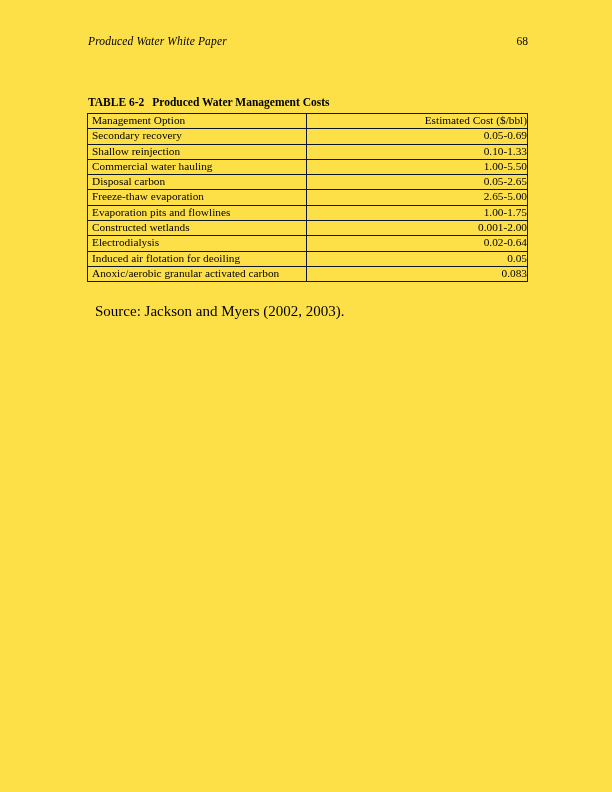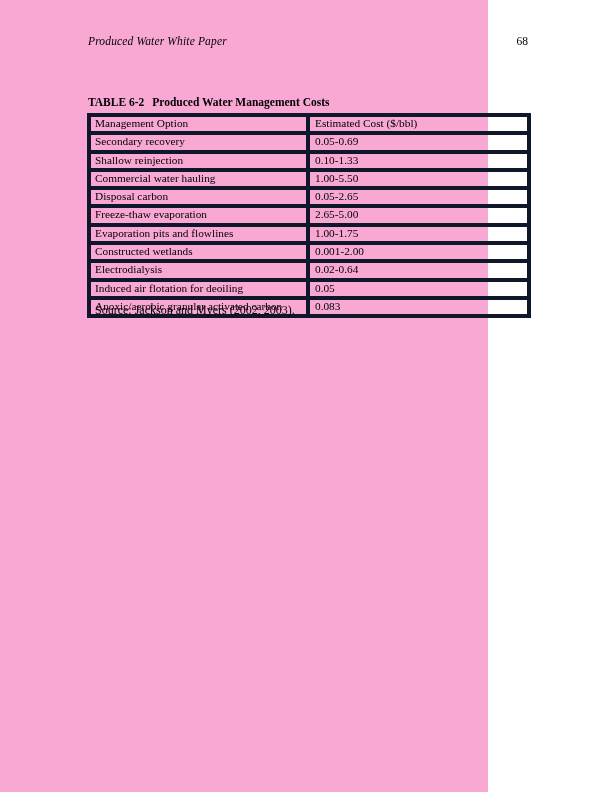--- a/index.html
+++ b/index.html
@@ -11,23 +11,23 @@
     width: 612px;
     height: 792px;
     position: relative;
     font-family: "Liberation Serif", serif;
     color: #000000;
     overflow: hidden;
   }
   .page {
     position: absolute;
     left: 0; top: 0;
-    width: 488px;
+    width: 612px;
     height: 792px;
-    background: #f9a8d4;
+    background: #fde047;
   }
   
   .running-head {
     position: absolute;
     left: 88px;
     top: 35px;
     width: 440px;
     height: 16px;
     display: flex;
     justify-content: space-between;
@@ -64,40 +64,41 @@
     top: 113px;
     width: 440px;
     border-collapse: collapse;
     table-layout: fixed;
     font-size: 11.3px;
   }
   .data-table col.c-option { width: 219px; }
   .data-table col.c-cost   { width: 221px; }
   .data-table td,
   .data-table th {
-    border: 4px solid #0f172a;
+    border: 1px solid #0f172a;
     padding: 0px 0px 1px 4px;
     height: 13.3px;
     line-height: 13.3px;
     text-align: left;
     font-weight: normal;
     vertical-align: middle;
     overflow: hidden;
     white-space: nowrap;
   }
   .data-table td.cost,
   .data-table th.cost {
     padding-left: 5px;
+    text-align: right;
   }
   
   .source-note {
     position: absolute;
     left: 95px;
     top: 303px;
-    font-size: 12px;
+    font-size: 15px;
     white-space: nowrap;
   }
 </style>
 </head>
 <body>
 
 <div class="page">
 
   <div class="running-head">
     <span class="doc-title">Produced Water White Paper</span>

